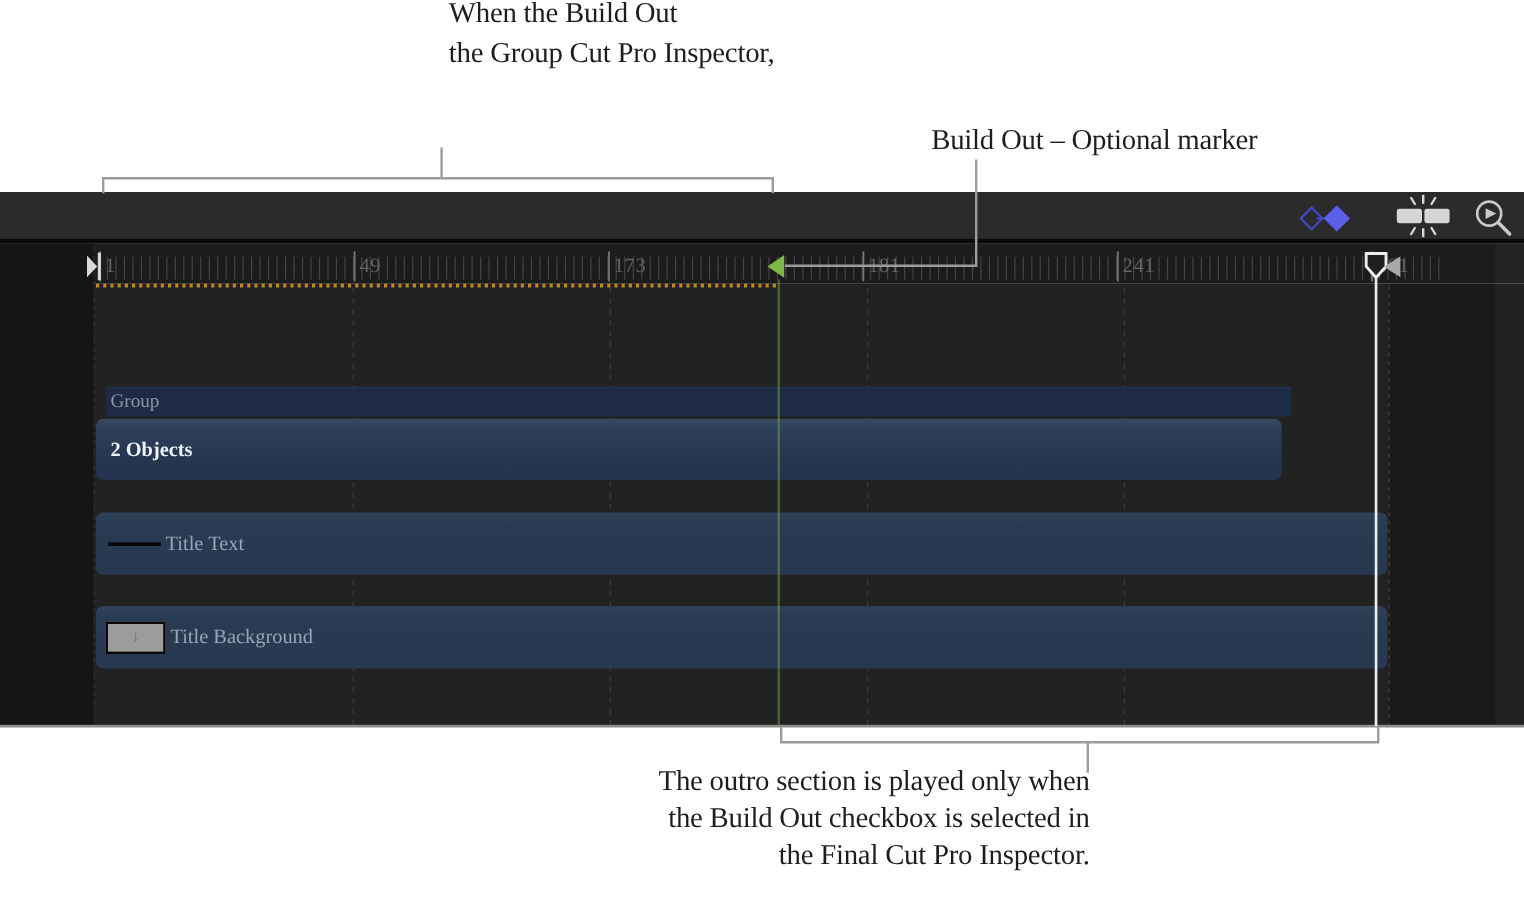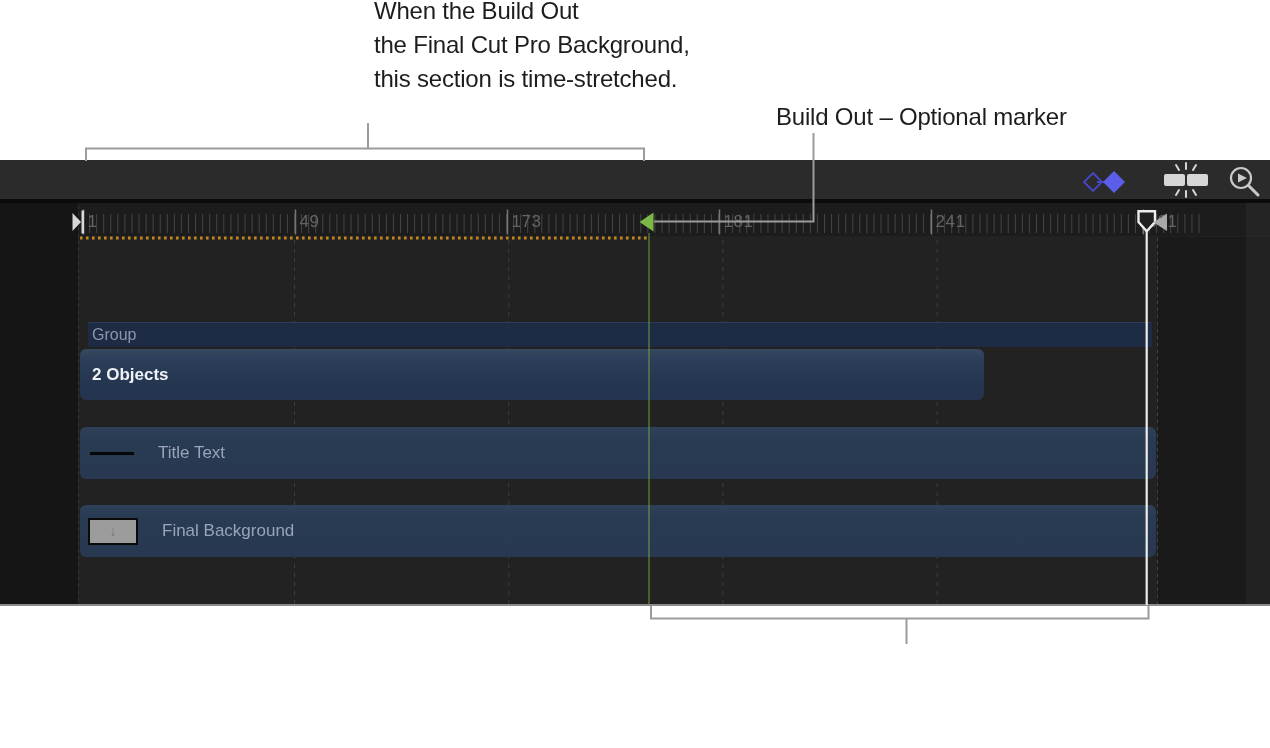--- a/index.html
+++ b/index.html
@@ -1,17 +1,17 @@
 <!DOCTYPE html>
 <html><head>
 <meta charset="utf-8">
 <style>
   html,body{margin:0;padding:0;background:#ffffff;}
   #stage{position:relative;width:1270px;height:748px;background:#ffffff;
-         font-family:Liberation Sans, sans-serif;overflow:hidden;}
+         font-family:Liberation Serif, serif;overflow:hidden;}
   .abs{position:absolute;}
 
   
   .note{color:#1d1d1d;font-size:24px;line-height:34px;letter-spacing:-0.2px;}
   #top-note{left:374px;top:-6px;width:420px;text-align:left;}
   #marker-note{left:776px;top:101px;width:420px;line-height:32px;}
   #bottom-note{left:348px;top:636px;width:560px;text-align:right;line-height:31px;}
 
   
   #toolbar{left:0;top:160px;width:1270px;height:39px;background:#2b2b2b;
@@ -25,47 +25,51 @@
 
   #grid-layer{left:0;top:0;width:1270px;height:748px;z-index:2;pointer-events:none;}
   #overlay{left:0;top:0;width:1270px;height:748px;z-index:6;pointer-events:none;}
   .toolbar-icon{z-index:4;cursor:pointer;}
 
   #ruler-labels{left:0;top:0;width:1270px;height:748px;z-index:3;pointer-events:none;}
   .ruler-num{position:absolute;top:212px;font-size:17px;color:#646464;letter-spacing:0.5px;}
 
   
   .bar{display:flex;align-items:center;z-index:3;box-sizing:border-box;cursor:pointer;}
-  #group-bar{left:88px;top:322px;width:1064px;height:25px;background:#1d2b45;
+  #group-bar{left:88px;top:322px;width:988px;height:25px;background:#1d2b45;
              border-top:1px solid #2c3d5c;border-radius:2px 2px 0 0;}
   #group-bar .lbl{margin-left:4px;font-size:16px;color:#8b96aa;}
-  #objects-bar{left:80px;top:349px;width:904px;height:51px;border-radius:6px;
+  #objects-bar{left:80px;top:349px;width:988px;height:51px;border-radius:6px;
        background:linear-gradient(180deg,#36495f 0%,#2c3e59 20%,#253650 65%,#243350 100%);}
   #objects-bar .lbl{margin-left:12px;font-size:17px;font-weight:bold;color:#eef2f6;}
   .title-bar{left:80px;width:1076px;height:52px;border-radius:6px;
        background:linear-gradient(180deg,#2f4059 0%,#293a53 25%,#273850 100%);}
   #title-text-bar{top:427px;}
   #title-bg-bar{top:505px;}
-  .title-bar .lbl{margin-left:24px;font-size:17px;color:#99a4b9;}
+  .title-bar .lbl{margin-left:4px;font-size:17px;color:#99a4b9;}
   #line-thumb{margin-left:10px;width:44px;height:3px;background:#070707;}
   #bg-thumb{margin-left:8px;width:46px;height:23px;background:#9c9c9c;border:2px solid #0a0a0a;
             display:flex;align-items:center;justify-content:center;}
   #bg-thumb .arrow{font-size:14px;color:#777777;line-height:1;}
 </style>
 </head>
 <body>
 
 <div id="stage">
 
   <div id="top-note" class="abs note">
     <div>When the Build Out</div>
-    <div>the Final Cut Pro Background,</div>
-    <div>this section is time-stretched.</div>
+    <div>the Group Cut Pro Inspector,</div>
   </div>
   <div id="marker-note" class="abs note">Build Out – Optional marker</div>
+  <div id="bottom-note" class="abs note">
+    <div>The outro section is played only when</div>
+    <div>the Build Out checkbox is selected in</div>
+    <div>the Final Cut Pro Inspector.</div>
+  </div>
 
   <div id="toolbar" class="abs"></div>
   <div id="ruler" class="abs"></div>
   <div id="timeline-bg" class="abs"></div>
   <div id="left-col" class="abs"></div>
   <div id="right-dim" class="abs"></div>
   <div id="right-gutter" class="abs"></div>
   <div id="panel-bottom-line" class="abs"></div>
 
   <svg class="abs toolbar-icon" style="left:1080px;top:168px" width="50" height="28" viewBox="0 0 50 28">
@@ -286,21 +290,21 @@
     <span class="lbl">2 Objects</span>
   </div>
   <div id="title-text-bar" class="abs bar title-bar">
     <span id="line-thumb"></span>
     <span class="lbl">Title Text</span>
   </div>
   <div id="title-bg-bar" class="abs bar title-bar">
     <span id="bg-thumb">
       <span class="arrow">↓</span>
     </span>
-    <span class="lbl">Final Background</span>
+    <span class="lbl">Title Background</span>
   </div>
 
   <svg id="overlay" class="abs">
 
     <path d="M80 238 H649" fill="none" stroke-width="3" stroke-dasharray="2.6 3.4" stroke="#c2881c"></path>
 
     <path d="M649 233 V604" stroke-width="2" fill="none" stroke="rgba(124,184,69,0.42)"></path>
 
     <g fill="#d8d8d8">
       <path d="M72.5 213 L81 222 L72.5 231 Z"></path>

